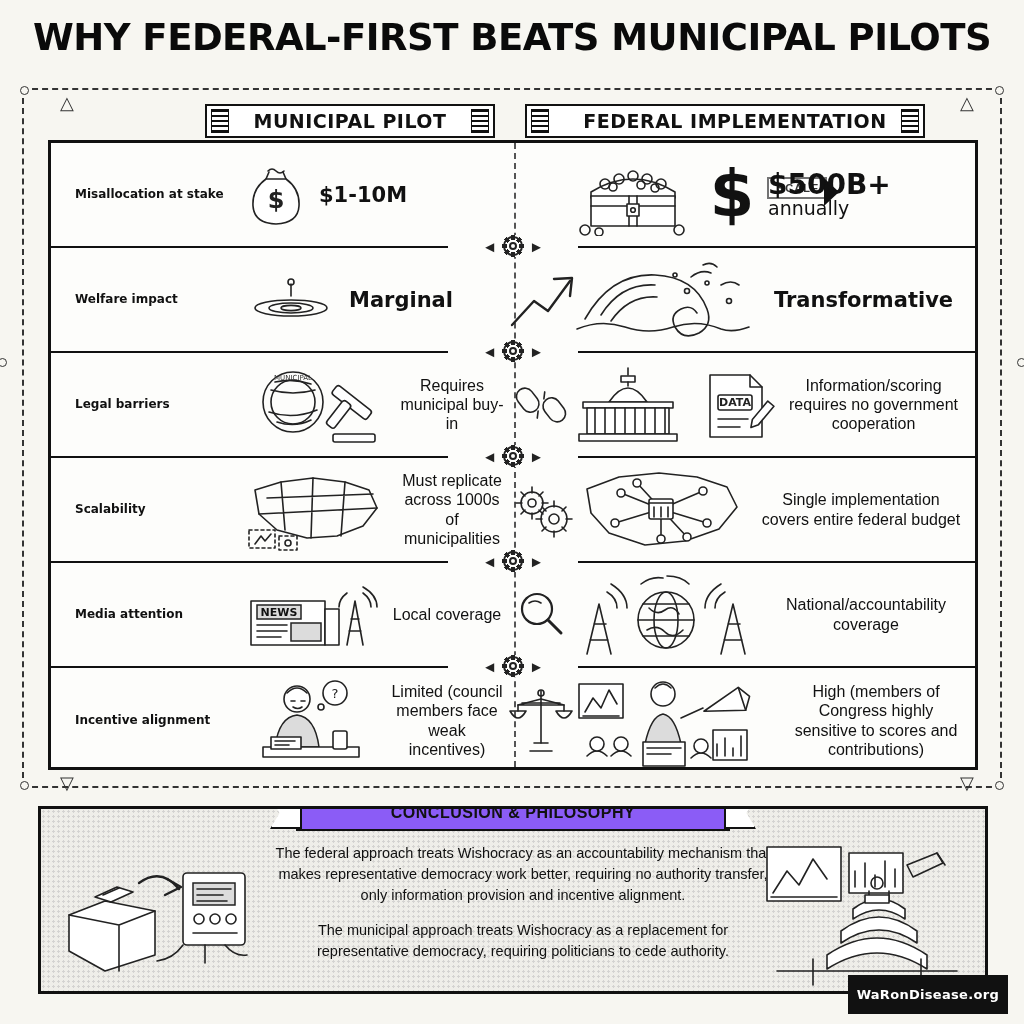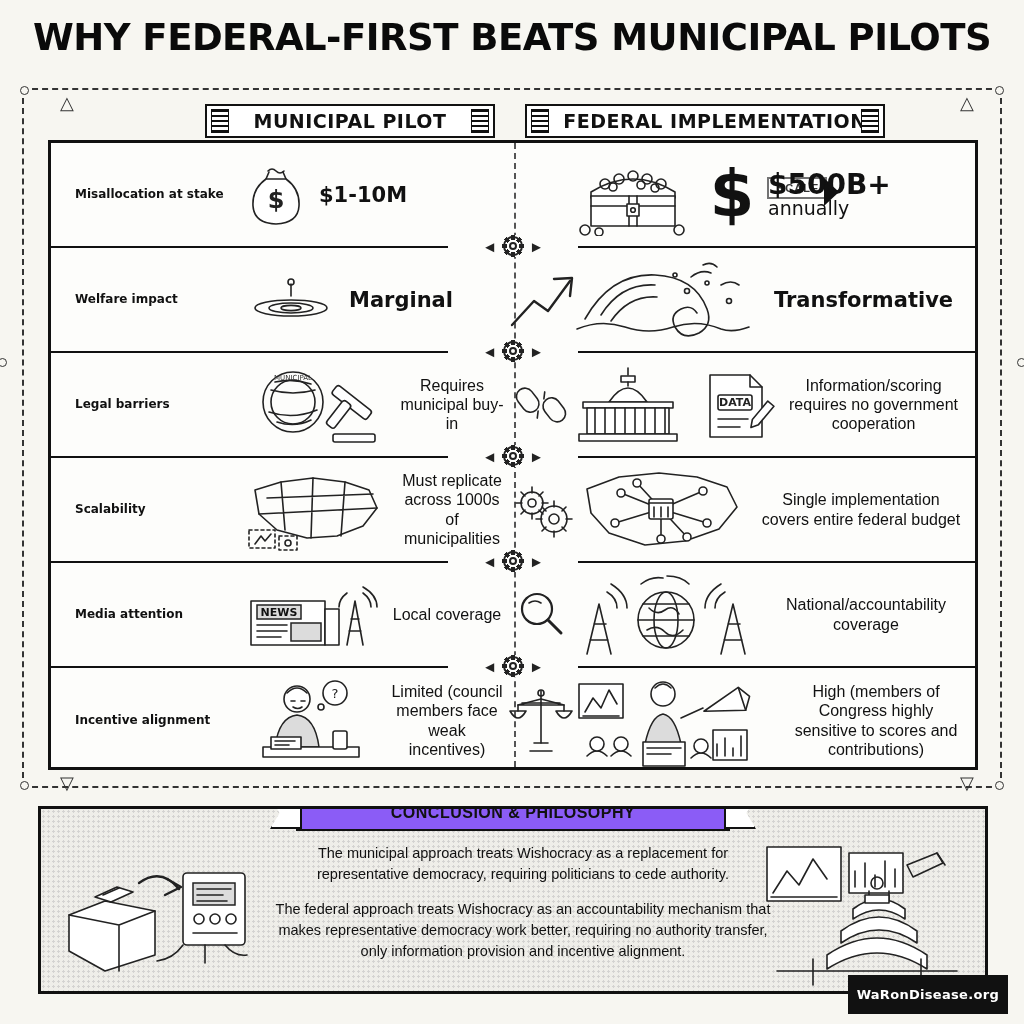--- a/index.html
+++ b/index.html
@@ -131,21 +131,21 @@
     box-sizing:border-box;
   }
   .banner::before,.banner::after{
     content:"";position:absolute;top:3px;bottom:3px;width:16px;
     background:repeating-linear-gradient(180deg,#111 0 2px,#fff 2px 5px);
     border:1px solid #111;
   }
   .banner::before{left:4px;}
   .banner::after{right:4px;}
   #banner-municipal{left:205px;width:290px;}
-  #banner-federal{left:525px;width:360px;padding-left:20px;}
+  #banner-federal{left:525px;width:400px;padding-left:20px;}
   
   .connector{
     position:absolute;
     left:50%;transform:translateX(-50%);
     width:130px;height:22px;
     display:flex;align-items:center;justify-content:center;
     gap:6px;
     background:#fdfdfb;
   }
   .connector .arrow-l,.connector .arrow-r{
@@ -619,22 +619,22 @@
         <path class="sk" d="M142 40 h34 M142 46 h26 M142 52 h30"></path>
         <circle class="sk" cx="144" cy="70" r="5"></circle>
           <circle class="sk" cx="160" cy="70" r="5"></circle>
           <circle class="sk" cx="176" cy="70" r="5"></circle>
         <path class="sk" d="M138 84 h44"></path>
         <path class="sk" d="M128 96 q-10 14 -26 16 M150 96 v18 M170 96 q10 12 22 10"></path>
       </svg>
     </div>
 
     <div class="conc-text">
+      <p>The federal approach treats Wishocracy as an accountability mechanism that makes representative democracy work better, requiring no authority transfer, only information provision and incentive alignment.</p>
       <p>The municipal approach treats Wishocracy as a replacement for representative democracy, requiring politicians to cede authority.</p>
-      <p>The federal approach treats Wishocracy as an accountability mechanism that makes representative democracy work better, requiring no authority transfer, only information provision and incentive alignment.</p>
     </div>
 
     <div style="position:absolute;right:8px;top:30px;">
       <svg width="220" height="150" viewBox="0 0 220 150">
         <rect class="skf" x="10" y="8" width="74" height="54"></rect>
         <path class="sk" d="M16 54 l14 -22 l12 14 l14 -26 l14 20"></path>
         <path class="sk" d="M14 58 h66"></path>
         <rect class="skf" x="92" y="14" width="54" height="40"></rect>
         <path class="sk" d="M98 48 v-16 M108 48 v-24 M118 48 v-12 M128 48 v-26 M138 48 v-18"></path>
         <path class="sk" d="M150 26 l30 -12 l6 10 l-30 14 z"></path>

